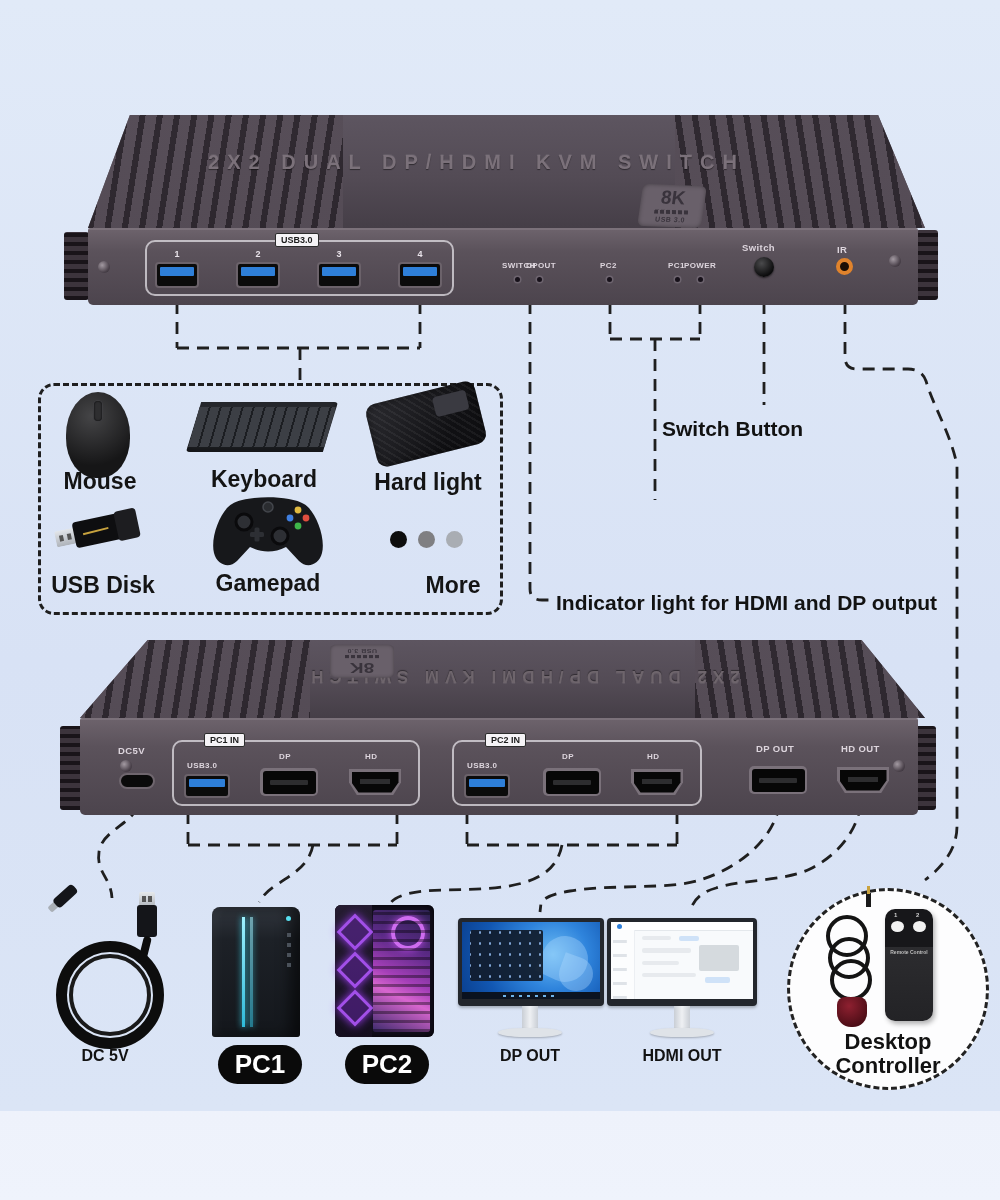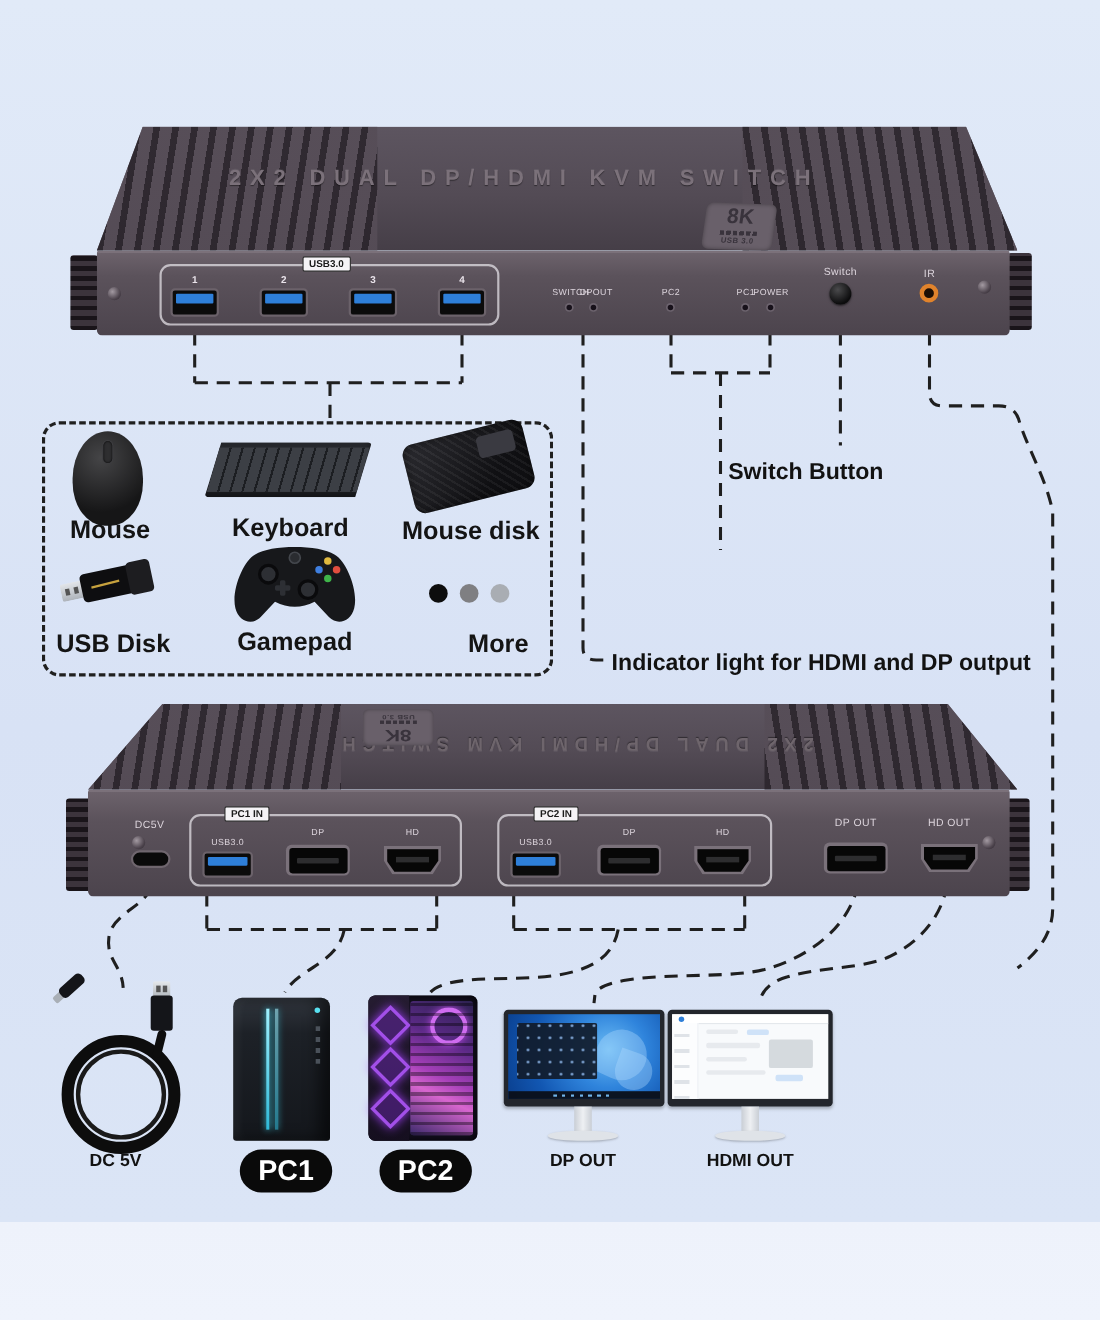--- a/index.html
+++ b/index.html
@@ -31,22 +31,22 @@
     border-top:2px solid #7b717a;border-radius:2px 2px 5px 5px;z-index:2;}
   .dev-face.front{left:88px;top:228px;width:830px;height:75px;}
   .dev-face.rear{left:80px;top:718px;width:838px;height:95px;}
   .endcap{position:absolute;background:repeating-linear-gradient(0deg,#191419 0 4px,#3c343c 4px 9px);
     border-radius:3px;z-index:2;}
   .screw{position:absolute;width:12px;height:12px;border-radius:50%;z-index:3;
     background:radial-gradient(circle at 35% 35%,#a39aa2,#4e454e 62%,#29232a);}
   .pgroup{position:absolute;border:2px solid rgba(232,228,234,.72);border-radius:10px;z-index:3;}
   .ptag{position:absolute;background:#f5f3f6;color:#1b1b1b;border:1px solid #2c2c2c;font-size:9px;
     font-weight:700;line-height:12px;padding:0 5px;border-radius:2px;white-space:nowrap;z-index:4;}
-  .plabel{position:absolute;color:#ddd5dd;font-size:8px;font-weight:400;letter-spacing:.4px;
-    text-align:center;white-space:nowrap;z-index:4;}
+  .plabel{position:absolute;color:#ddd5dd;font-size:8px;font-weight:700;letter-spacing:.4px;
+    text-align:left;white-space:nowrap;z-index:4;}
   .plabel.big{font-size:9.5px;}
   .usbjack{position:absolute;background:#0b0b0b;border:2px solid #6b626a;border-radius:4px;z-index:3;}
   .usbjack .tongue{position:absolute;left:3px;right:3px;top:3px;height:42%;background:#2e7fd9;border-radius:1px;}
   .usbnum{position:absolute;color:#e9e3ea;font-size:9px;font-weight:700;text-align:center;z-index:4;}
   .leddot{position:absolute;width:5px;height:5px;border-radius:50%;background:#17111a;
     box-shadow:0 0 0 1.5px rgba(130,120,132,.55);z-index:4;}
   .switchbtn{position:absolute;width:20px;height:20px;border-radius:50%;z-index:4;
     background:radial-gradient(circle at 38% 32%,#4a4a4c,#0c0c0d 70%);box-shadow:0 1px 2px rgba(0,0,0,.6);}
   .irport{position:absolute;width:9px;height:9px;border-radius:50%;background:#1c0f05;
     border:4px solid #e0832c;z-index:4;}
@@ -246,21 +246,21 @@
 
   <div class="keyb" style="left:186px;top:402px;">
     <div class="keys"></div>
   </div>
   <div class="cell-label" style="left:184px;top:466px;">Keyboard</div>
 
   <div class="hdd" style="left:370px;top:392px;">
     <div class="tex"></div>
     <div class="win"></div>
   </div>
-  <div class="cell-label" style="left:348px;top:469px;">Mouse disk</div>
+  <div class="cell-label" style="left:348px;top:469px;">Hard light</div>
 
   <div class="udisk" style="left:56px;top:516px;width:100px;height:40px;">
     <div class="conn"></div>
     <div class="body"></div>
     <div class="cap"></div>
     <div class="gold"></div>
   </div>
   <div class="cell-label" style="left:23px;top:572px;">USB Disk</div>
 
   <svg class="abs" style="left:206px;top:492px;z-index:3;" width="124" height="82" viewBox="0 0 124 82">
@@ -413,14 +413,30 @@
       <div class="blk" style="left:22%;top:50%;width:26%;height:6%;"></div>
       <div class="blk" style="left:22%;top:66%;width:38%;height:6%;"></div>
       <div class="img" style="left:62%;top:30%;width:28%;height:34%;"></div>
       <div class="blu" style="left:66%;top:72%;width:18%;height:7%;"></div>
     </div>
     <div class="neck" style="left:67px;top:88px;width:16px;height:24px;"></div>
     <div class="foot" style="left:43px;top:110px;width:64px;height:9px;"></div>
   </div>
   <div class="bigname" style="left:617px;top:1047px;width:130px;">HDMI OUT</div>
 
+  <div class="circle">
+    <div class="coil" style="left:36px;top:24px;"></div>
+    <div class="coil" style="left:38px;top:46px;"></div>
+    <div class="coil" style="left:40px;top:68px;"></div>
+    <div class="jack35"></div>
+    <div class="irhead"></div>
+    <div class="remote">
+      <span class="num" style="left:9px;">1</span>
+      <span class="num" style="left:31px;">2</span>
+      <div class="btn" style="left:6px;"></div>
+      <div class="btn" style="left:28px;"></div>
+      <div class="rtx">Remote Control</div>
+    </div>
+    <div class="bigname" style="left:18px;top:138px;width:160px;font-size:22px;">Desktop</div>
+    <div class="bigname" style="left:18px;top:162px;width:160px;font-size:22px;">Controller</div>
+  </div>
 
 </div>
 
 </body></html>

